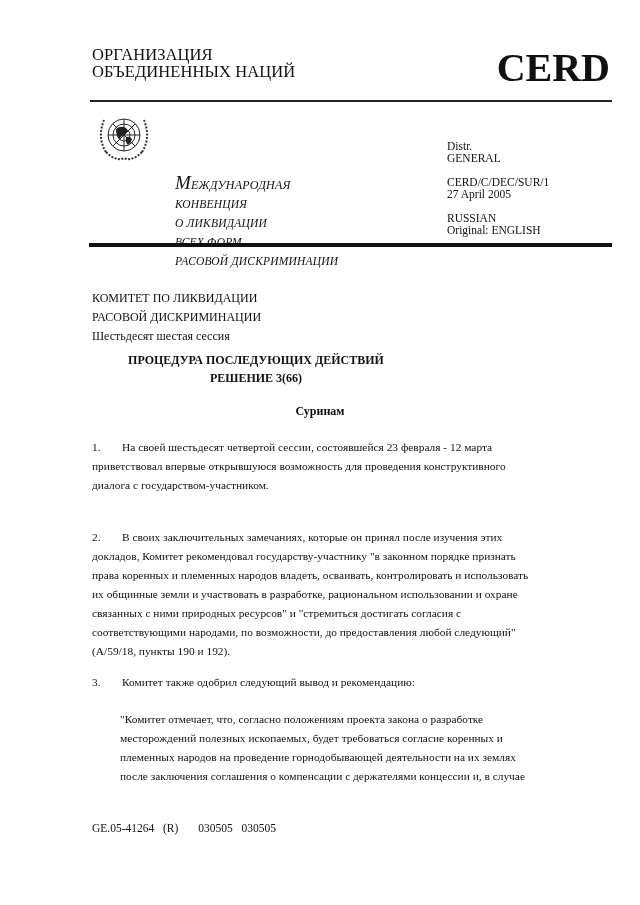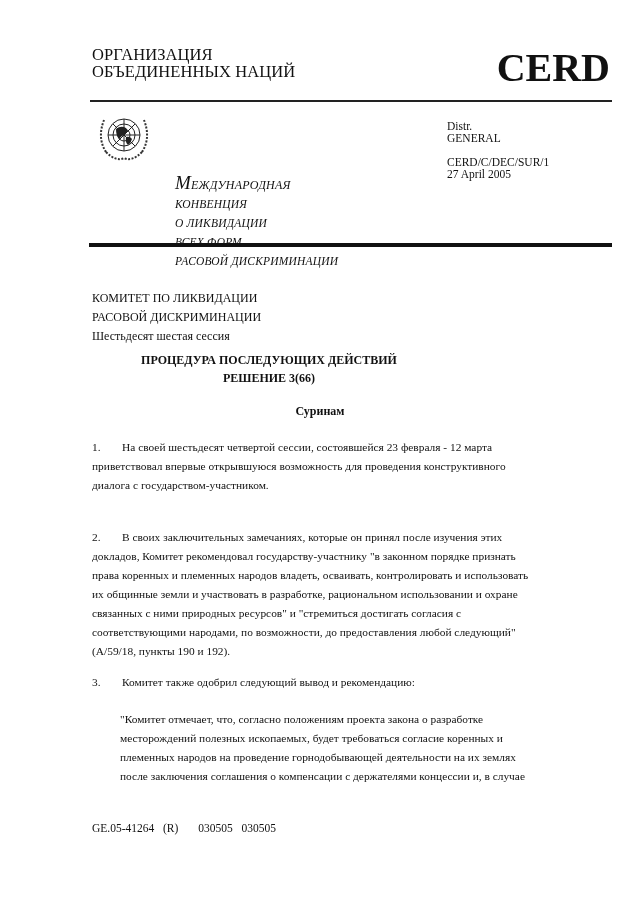--- a/index.html
+++ b/index.html
@@ -23,30 +23,30 @@
     .emblem { left: 92px; top: 110px; width: 64px; height: 56px; }
     .convention {
       left: 175px; top: 133px; font-style: italic; font-size: 11.5px; line-height: 19px;
       letter-spacing: 0.2px;
       margin-top: 40px;
     }
     .convention .first-line { font-size: 12px; }
     .convention .big-cap { font-size: 19px; }
     .convention div { white-space: nowrap; }
     .symbol-block {
-      left: 447px; top: 120px; font-size: 11.5px; line-height: 12px;
+      left: 447px; top: 140px; font-size: 11.5px; line-height: 12px;
     }
     .symbol-block .group { margin-bottom: 12px; }
     .symbol-block div { white-space: nowrap; }
     .committee {
       left: 92px; top: 265px; font-size: 12px; line-height: 19px; margin-top: 24px;
     }
     .committee div { white-space: nowrap; }
     .title-block {
-      left: 13px; width: 512px; top: 351px; text-align: center; font-weight: bold;
+      left: 0; width: 512px; top: 351px; text-align: center; font-weight: bold;
       font-size: 12px; line-height: 18px;
     }
     .country {
       left: 0; width: 640px; top: 404px; text-align: center; font-weight: bold; font-size: 12px;
     }
     .para {
       left: 92px; width: 510px; font-size: 11.4px; line-height: 19px;
     }
     .para .line { white-space: nowrap; }
     .para .num { display: inline-block; width: 30px; }
@@ -101,20 +101,24 @@
 
 <div class="abs symbol-block">
   <div class="group">
     <div>Distr.</div>
     <div>GENERAL</div>
   </div>
   <div class="group">
     <div>CERD/C/DEC/SUR/1</div>
     <div>27 April 2005</div>
   </div>
+  <div class="group">
+    <div>RUSSIAN</div>
+    <div>Original:  ENGLISH</div>
+  </div>
 </div>
 
 <div class="abs rule-mid"></div>
 
 <div class="abs committee">
   <div>КОМИТЕТ ПО ЛИКВИДАЦИИ</div>
   <div>РАСОВОЙ ДИСКРИМИНАЦИИ</div>
   <div>Шестьдесят шестая сессия</div>
 </div>
 

